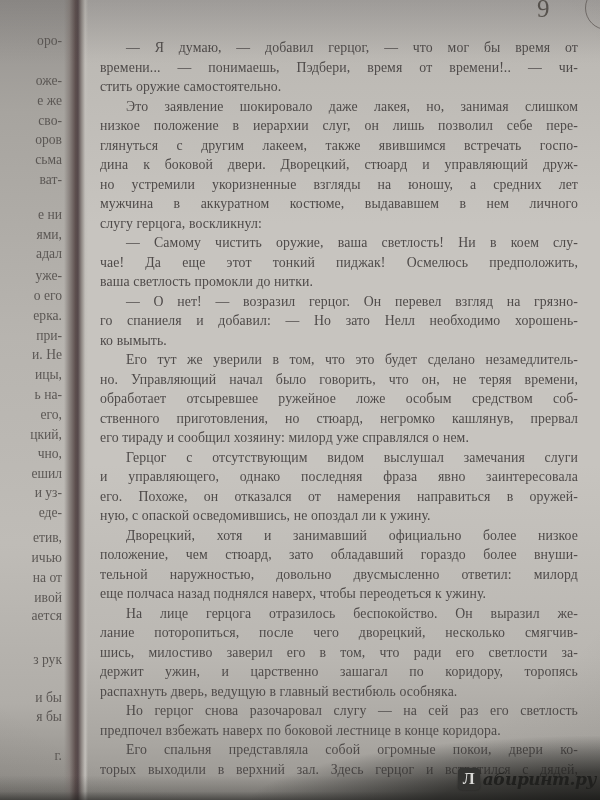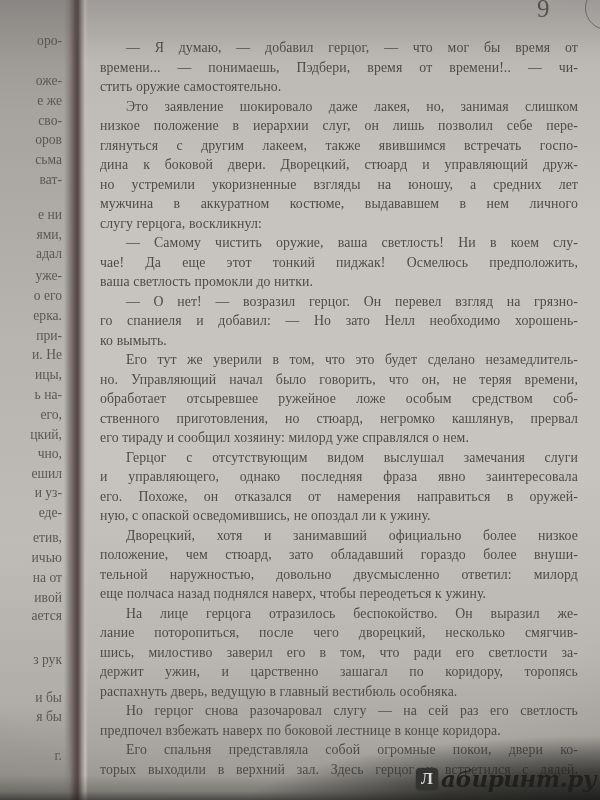--- a/index.html
+++ b/index.html
@@ -76,21 +76,21 @@
     position:absolute;right:4px;bottom:8px;display:flex;align-items:center;
     gap:3px;filter:blur(.2px);
   }
   .wm-box{
     width:22px;height:22px;border-radius:4px;background:#333331;
     color:#d9d9d7;font-weight:bold;font-size:16px;line-height:22px;
     text-align:center;box-shadow:0 0 2px rgba(0,0,0,.4);
   }
   .wm-text{
     font-family:"DejaVu Serif","Liberation Serif",serif;
-    font-weight:bold;font-style:italic;font-size:23px;color:#20201e;
+    font-weight:bold;font-style:italic;font-size:17px;color:#20201e;
     letter-spacing:-.5px;line-height:26px;
   }
 </style>
 </head>
 <body>
 
 <div class="photo">
   <div class="left-page"></div>
   <div class="gutter"></div>
 

